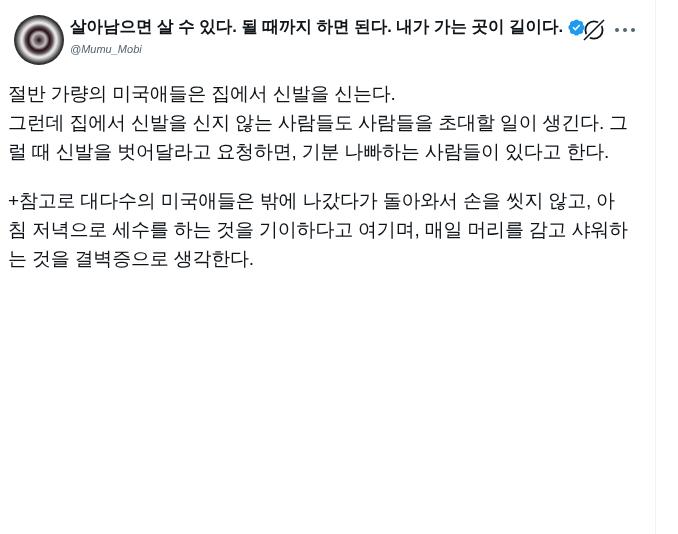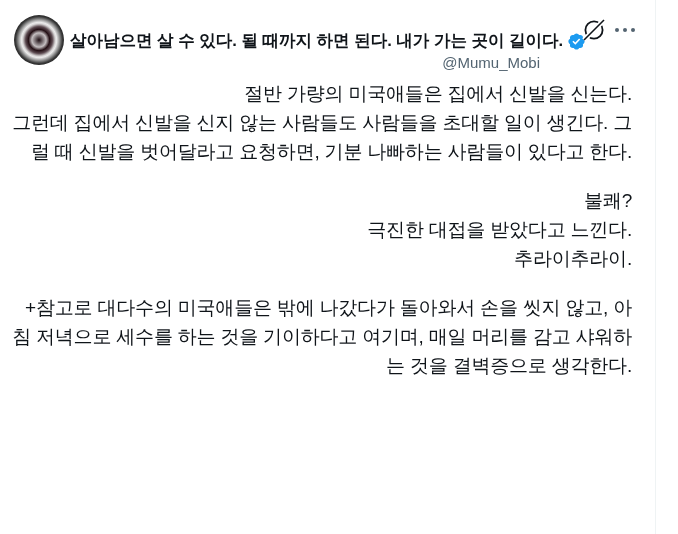--- a/index.html
+++ b/index.html
@@ -22,30 +22,30 @@
   .header { position: absolute; top: 15px; left: 14px; right: 10px; height: 52px; }
   .avatar {
     position: absolute; left: 0; top: 0;
     width: 50px; height: 50px; border-radius: 50%;
     background: radial-gradient(circle at 50% 50%,
       #1c0d12 0%, #26101645 20%, #241015 30%, #5c4a50 38%,
       #d8d6d6 46%, #ebeaea 50%, #a0a0a0 57%,
       #3a3a3a 66%, #0a0a0a 78%, #000000 100%);
     cursor: pointer;
   }
-  .id-block { position: absolute; left: 56px; top: 15px; width: 470px; text-align: right; }
+  .id-block { position: absolute; left: 56px; top: 1px; width: 470px; }
   .name-row {
     display: flex; align-items: center; gap: 4px;
     font-weight: 700; font-size: 16.5px; line-height: 21px;
     white-space: nowrap; cursor: pointer;
   }
   .verified { width: 19px; height: 19px; flex: 0 0 auto; margin-top: 1px; }
   .handle {
-    font-size: 15px; line-height: 20px; color: #536471;
-    margin-top: 2px; font-weight: 400;
+    font-size: 11px; line-height: 20px; color: #536471;
+    margin-top: 2px; font-weight: 400; font-style: italic;
   }
   .grok-btn {
     position: absolute; left: 580px; top: 16px;
     width: 28px; height: 28px;
     display: flex; align-items: center; justify-content: center;
     border-radius: 50%; cursor: pointer; background: transparent; border: none; padding: 0;
   }
   .more-btn {
     position: absolute; left: 612px; top: 22px;
     width: 26px; height: 16px;
@@ -54,21 +54,21 @@
   }
   .dot { width: 4px; height: 4px; border-radius: 50%; background: #536471; }
   
   .post-text {
     position: absolute; top: 79px; left: 8px;
     width: 640px;
     font-size: 19px; line-height: 29px;
     color: #0f1419;
     letter-spacing: -0.2px;
   }
-  .post-text p { margin: 0 16px 20px 0; white-space: pre-line; text-align: right; }
+  .post-text p { margin: 0 16px 20px 0; white-space: pre-line; }
   .post-text p:last-child { margin-bottom: 0; }
 </style>
 </head>
 <body>
 
 <div class="column">
 
   <div class="header">
     <div class="avatar"></div>
 
@@ -93,19 +93,16 @@
 
   <button class="more-btn">
     <span class="dot"></span>
     <span class="dot"></span>
     <span class="dot"></span>
   </button>
 
   <div class="post-text">
     <p>절반 가량의 미국애들은 집에서 신발을 신는다.
 그런데 집에서 신발을 신지 않는 사람들도 사람들을 초대할 일이 생긴다. 그럴 때 신발을 벗어달라고 요청하면, 기분 나빠하는 사람들이 있다고 한다.</p>
-    <p>불쾌?
-극진한 대접을 받았다고 느낀다.
-추라이추라이.</p>
     <p>+참고로 대다수의 미국애들은 밖에 나갔다가 돌아와서 손을 씻지 않고, 아침 저녁으로 세수를 하는 것을 기이하다고 여기며, 매일 머리를 감고 샤워하는 것을 결벽증으로 생각한다.</p>
   </div>
 
 </div>
 
 </body></html>

